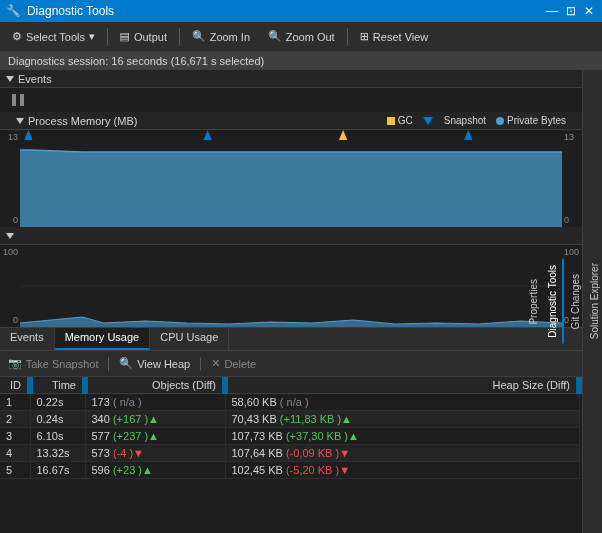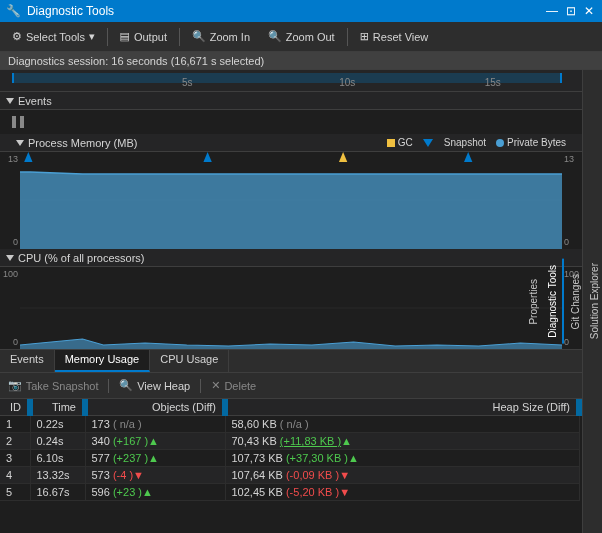--- a/index.html
+++ b/index.html
@@ -353,26 +353,20 @@
 </div>
 
 <div class="session-info">
   <span>Diagnostics session: 16 seconds (16,671 s selected)</span>
 </div>
 
 <div style="display:flex; flex-direction:row; height: calc(533px - 22px - 30px - 18px)">
 
   <div style="flex:1; display:flex; flex-direction:column; overflow:hidden;">
 
-    <div class="timeline-bar" style="position:relative;">
-      <div class="timeline-slider"></div>
-      <span class="tick-label" style="left: calc(33% - 10px);">5s</span>
-      <span class="tick-label" style="left: calc(60% - 10px);">10s</span>
-      <span class="tick-label" style="left: calc(85% - 10px);">15s</span>
-    </div>
 
     <div class="events-section">
       <div class="section-header">
         <span class="triangle-down"></span>
         <span>Events</span>
       </div>
       <div class="events-body">
         <svg width="16" height="16">
           <rect x="2" y="2" width="4" height="12" fill="#888"></rect>
           <rect x="10" y="2" width="4" height="12" fill="#888"></rect>
@@ -424,21 +418,20 @@
           <polygon points="8,0 4,10 12,10" fill="#007acc"></polygon>
           <polygon points="180,0 176,10 184,10" fill="#007acc"></polygon>
           <polygon points="430,0 426,10 434,10" fill="#007acc"></polygon>
         </svg>
       </div>
     </div>
 
     <div class="cpu-section">
       <div class="section-header">
         <span class="triangle-down"></span>
-        <span>CPU (% of all processors)</span>
       </div>
       <div class="cpu-body">
         <div class="chart-y-axis-left">
           <span>100</span>
           <span>0</span>
         </div>
         <div class="chart-y-axis-right">
           <span>100</span>
           <span>0</span>
         </div>
@@ -489,21 +482,21 @@
         <tr>
     <td>1</td>
     <td>0.22s</td>
     <td><span style="color:#d4d4d4;">173</span> <span style="color:#888;">( n/a )</span></td>
     <td><span style="color:#d4d4d4;">58,60 KB</span> <span style="color:#888;">( n/a )</span></td>
   </tr>
             <tr>
     <td>2</td>
     <td>0.24s</td>
     <td><span style="color:#d4d4d4;">340</span> <span style="color:#4ec94e;">(+167 )</span><span style="color:#4ec94e;">▲</span></td>
-    <td><span style="color:#d4d4d4;">70,43 KB</span> <span style="color:#4ec94e;text-decoration:underline;">(+11,83 KB )</span><span style="color:#4ec94e;">▲</span></td>
+    <td><span style="color:#d4d4d4;">70,43 KB</span> <span style="color:#4ec94e;">(+11,83 KB )</span><span style="color:#4ec94e;">▲</span></td>
   </tr>
             <tr>
     <td>3</td>
     <td>6.10s</td>
     <td><span style="color:#d4d4d4;">577</span> <span style="color:#4ec94e;text-align:center;">(+237 )</span><span style="color:#4ec94e;">▲</span></td>
     <td><span style="color:#d4d4d4;">107,73 KB</span> <span style="color:#4ec94e;">(+37,30 KB )</span><span style="color:#4ec94e;">▲</span></td>
   </tr>
             <tr>
     <td>4</td>
     <td>13.32s</td>

